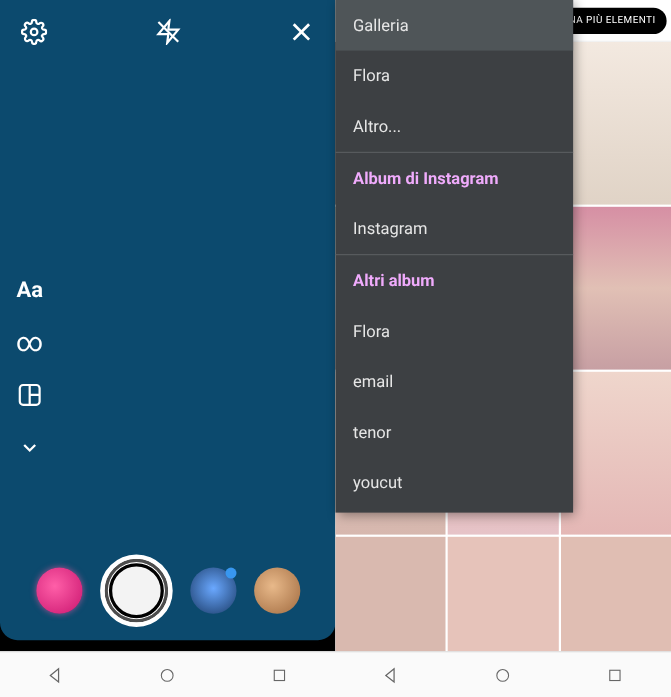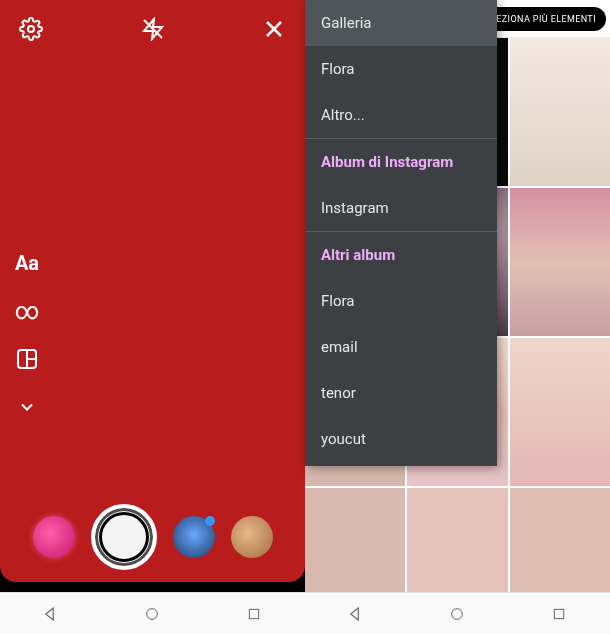--- a/index.html
+++ b/index.html
@@ -14,21 +14,21 @@
   .left-pane {
     width: 305px;
     height: 634px;
     background: #000;
     position: relative;
     display: flex;
     flex-direction: column;
   }
   .camera-view {
     flex: 1;
-    background: #b91c1c;
+    background: #0c4a6e;
     border-radius: 0 0 16px 16px;
     position: relative;
   }
   .top-bar {
     display: flex;
     justify-content: space-between;
     align-items: center;
     padding: 16px 18px 8px 18px;
   }
   .top-icon { width: 26px; height: 26px; color: #fff; display:flex; align-items:center; justify-content:center;}
@@ -125,21 +125,21 @@
     z-index: 3;
   }
   .pill {
     background: #000; color: #fff; font-size: 9px; letter-spacing: 0.4px;
     padding: 7px 10px; border-radius: 14px;
   }
 
   .dropdown {
     position: absolute;
     top: 0; left: 0;
-    width: 192px;
+    width: 216px;
     background: #3d4043;
     color: #e6e6e6;
     z-index: 5;
     box-shadow: 2px 2px 10px rgba(0,0,0,0.4);
     padding-bottom: 4px;
   }
   .dd-item {
     padding: 14px 16px;
     font-size: 15px;
   }

